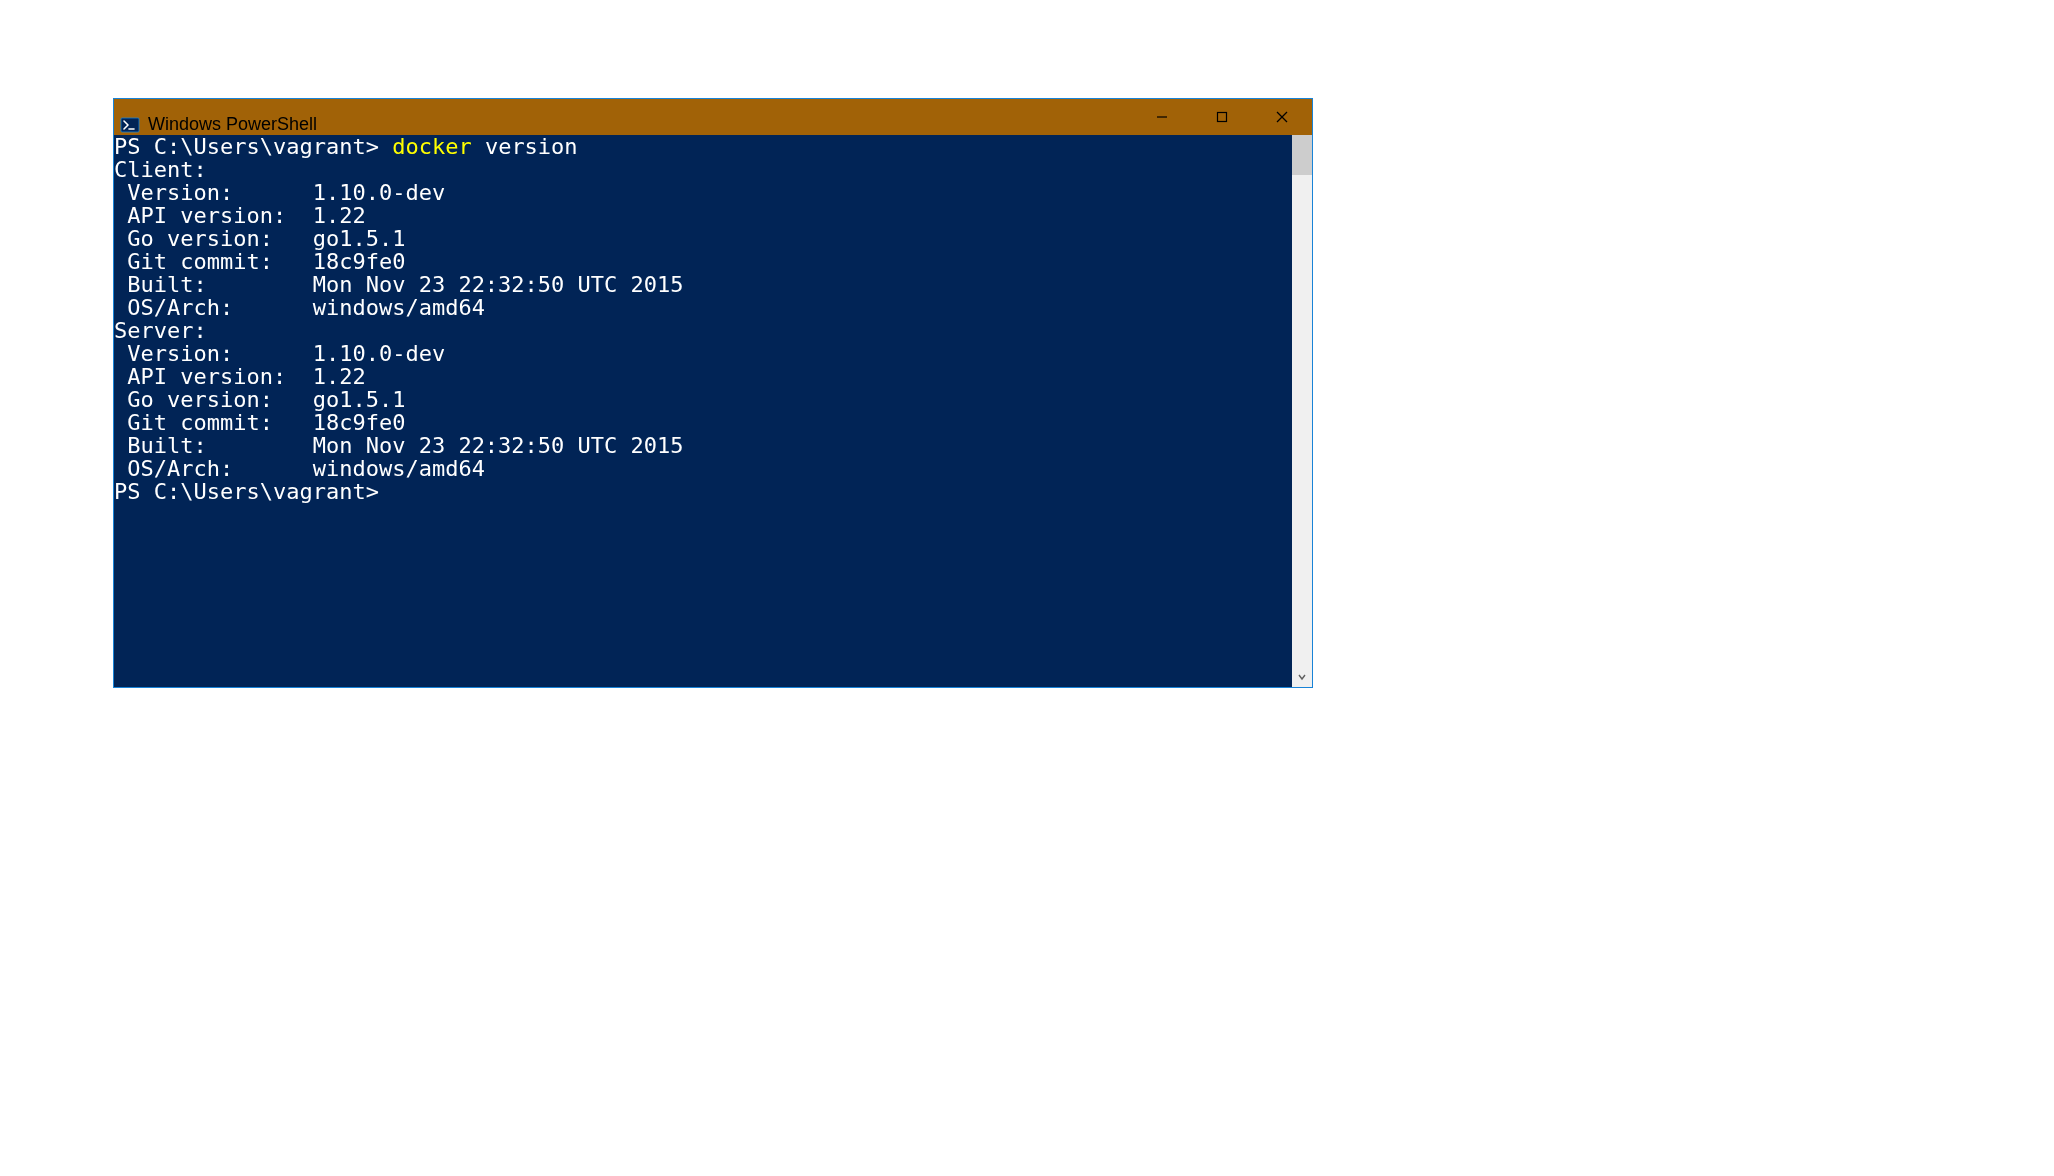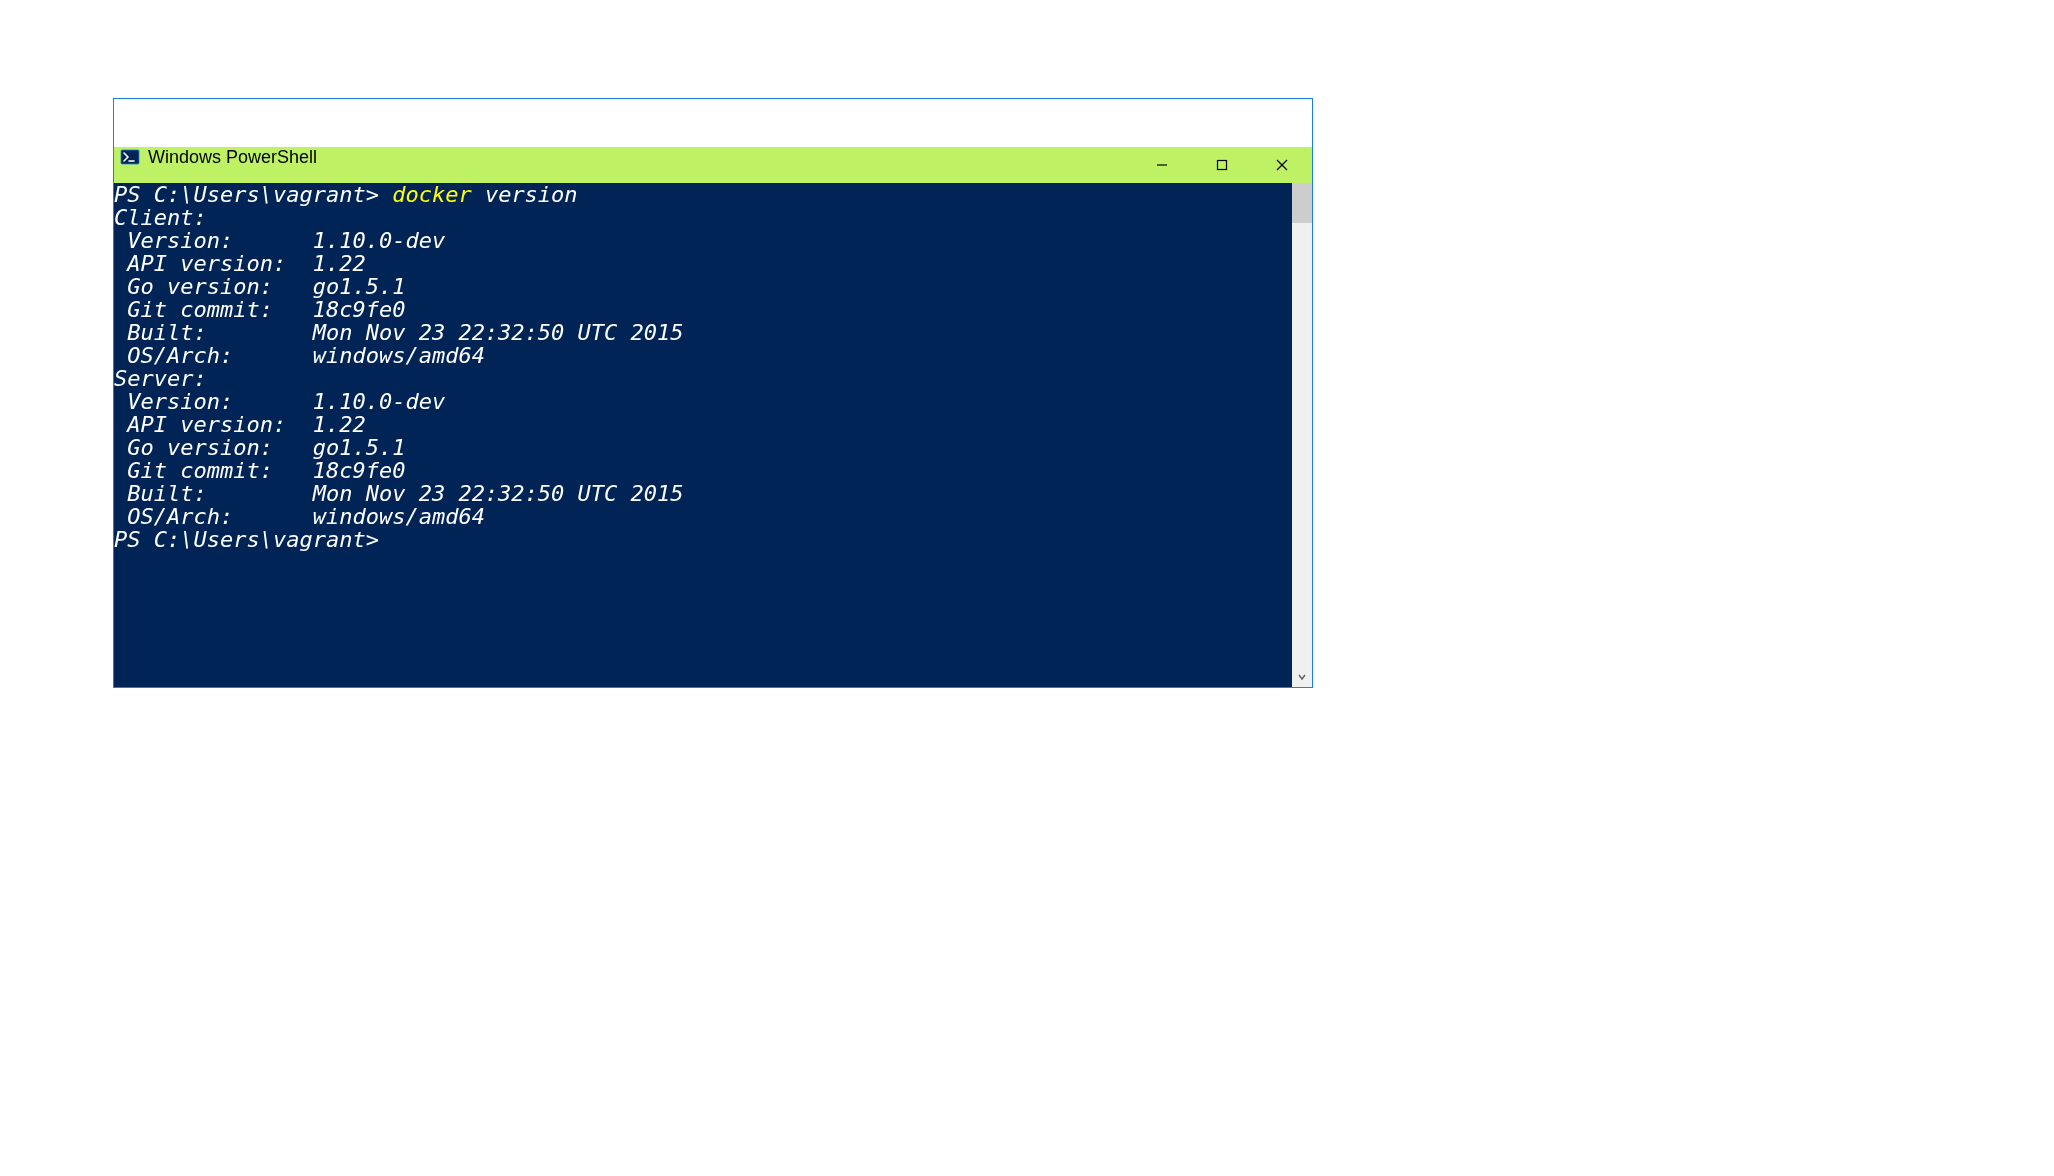--- a/index.html
+++ b/index.html
@@ -20,26 +20,25 @@
       top: 98px;
       width: 1200px;
       height: 590px;
       border: 1px solid #1883d7;
       background: #ffffff;
       display: flex;
       flex-direction: column;
     }
     .titlebar {
       height: 36px;
-      background: #bef264;
+      background: #a16207;
       display: flex;
-      align-items: flex-start;
+      align-items: flex-end;
       padding-left: 6px;
       border-bottom: 0;
-      margin-top: 48px;
     }
     .ps-icon {
       width: 20px;
       height: 20px;
       margin-right: 8px;
       display: inline-flex;
       align-items: center;
       justify-content: center;
     }
     .title-text {
@@ -116,21 +115,20 @@
       color: #ffffff;
     }
     .yellow {
       color: #ffff00;
     }
     .white {
       color: #ffffff;
     }
     .line {
       display: block;
-      font-style: italic;
     }
   </style>
 </head>
 <body>
 
 <div class="window">
   <div class="titlebar">
     <span class="ps-icon">
       <svg width="20" height="20" viewBox="0 0 20 20">
         <rect x="1" y="3" width="18" height="14" rx="1" fill="#012456" stroke="#1883d7" stroke-width="0.8"></rect>

